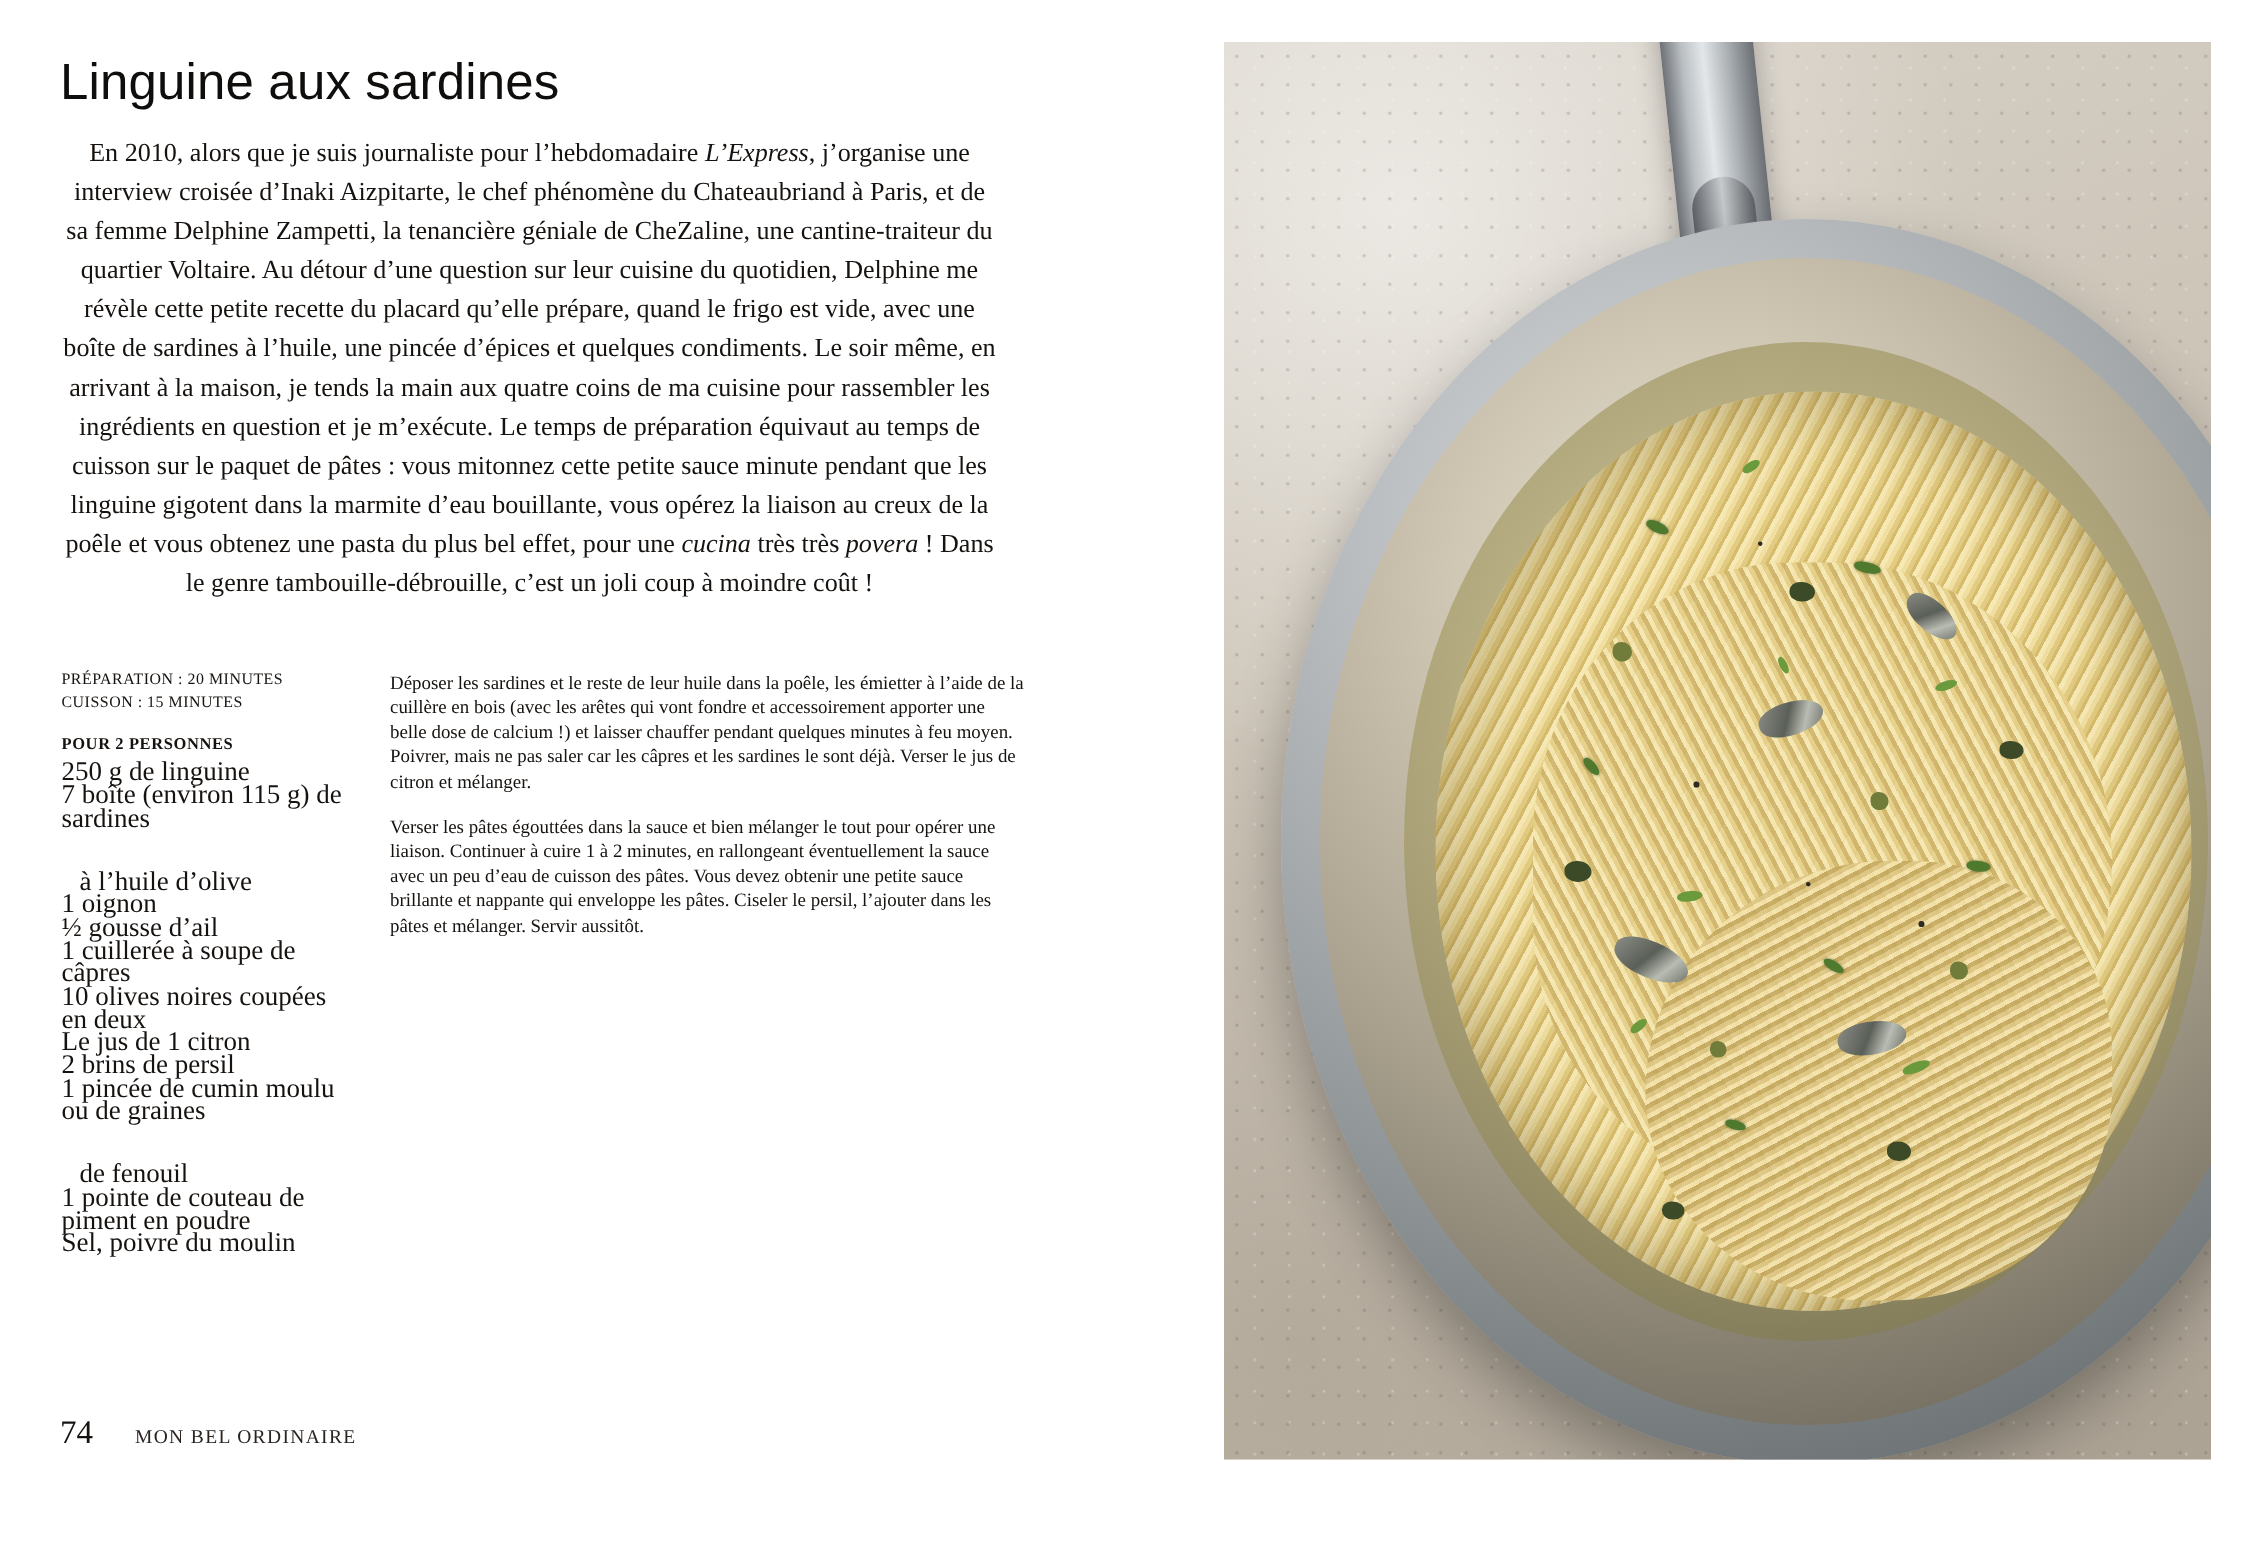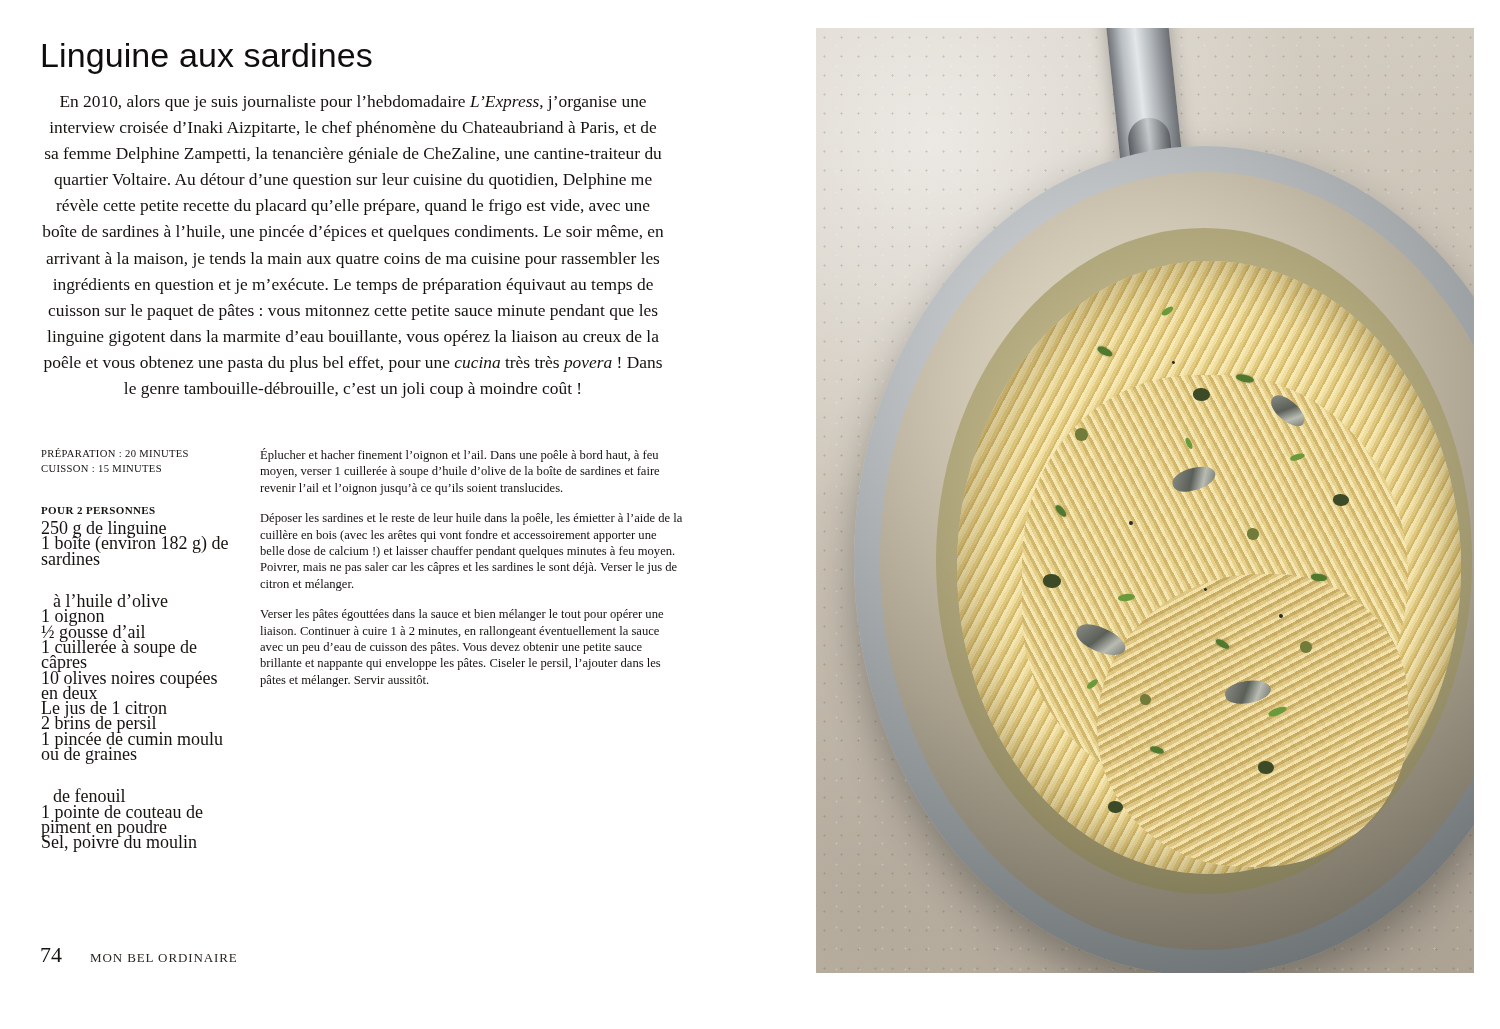--- a/index.html
+++ b/index.html
@@ -62,21 +62,21 @@
     width: 196px;
   }
   .timing {
     font-size: 10.6px;
     line-height: 14.6px;
     letter-spacing: 0.35px;
     text-transform: uppercase;
     color: #16120f;
   }
   .serves {
-    margin-top: 28px;
+    margin-top: 14px;
     font-size: 11px;
     font-weight: bold;
     letter-spacing: 0.4px;
     text-transform: uppercase;
     color: #16120f;
   }
   .ingredients {
     margin: 5px 0 0 0;
     padding: 0;
     list-style: none;
@@ -299,37 +299,36 @@
     </div>
 
     <div class="col-left">
       <div class="timing">
         <div>PRÉPARATION : 20 MINUTES</div>
         <div>CUISSON : 15 MINUTES</div>
       </div>
       <div class="serves">POUR 2 PERSONNES</div>
       <ul class="ingredients">
         <li>250 g de linguine</li>
-        <li>1 boîte (environ 182 g) de sardines</li>
+        <li>7 boîte (environ 115 g) de sardines</li>
         <li class="indent">à l’huile d’olive</li>
         <li>1 oignon</li>
         <li>½ gousse d’ail</li>
         <li>1 cuillerée à soupe de câpres</li>
         <li>10 olives noires coupées en deux</li>
         <li>Le jus de 1 citron</li>
         <li>2 brins de persil</li>
         <li>1 pincée de cumin moulu ou de graines</li>
         <li class="indent">de fenouil</li>
         <li>1 pointe de couteau de piment en poudre</li>
         <li>Sel, poivre du moulin</li>
       </ul>
     </div>
 
     <div class="col-right">
-      <p class="step">Éplucher et hacher finement l’oignon et l’ail. Dans une poêle à bord haut, à feu moyen, verser 1 cuillerée à soupe d’huile d’olive de la boîte de sardines et faire revenir l’ail et l’oignon jusqu’à ce qu’ils soient translucides.</p>
       <p class="step">Déposer les sardines et le reste de leur huile dans la poêle, les émietter à l’aide de la cuillère en bois (avec les arêtes qui vont fondre et accessoirement apporter une belle dose de calcium !) et laisser chauffer pendant quelques minutes à feu moyen. Poivrer, mais ne pas saler car les câpres et les sardines le sont déjà. Verser le jus de citron et mélanger.</p>
       <p class="step">Verser les pâtes égouttées dans la sauce et bien mélanger le tout pour opérer une liaison. Continuer à cuire 1 à 2 minutes, en rallongeant éventuellement la sauce avec un peu d’eau de cuisson des pâtes. Vous devez obtenir une petite sauce brillante et nappante qui enveloppe les pâtes. Ciseler le persil, l’ajouter dans les pâtes et mélanger. Servir aussitôt.</p>
     </div>
 
     <div class="folio">74</div>
     <div class="running-head">MON BEL ORDINAIRE</div>
   </div>
 
   <div class="right-page">
     <div class="photo">

